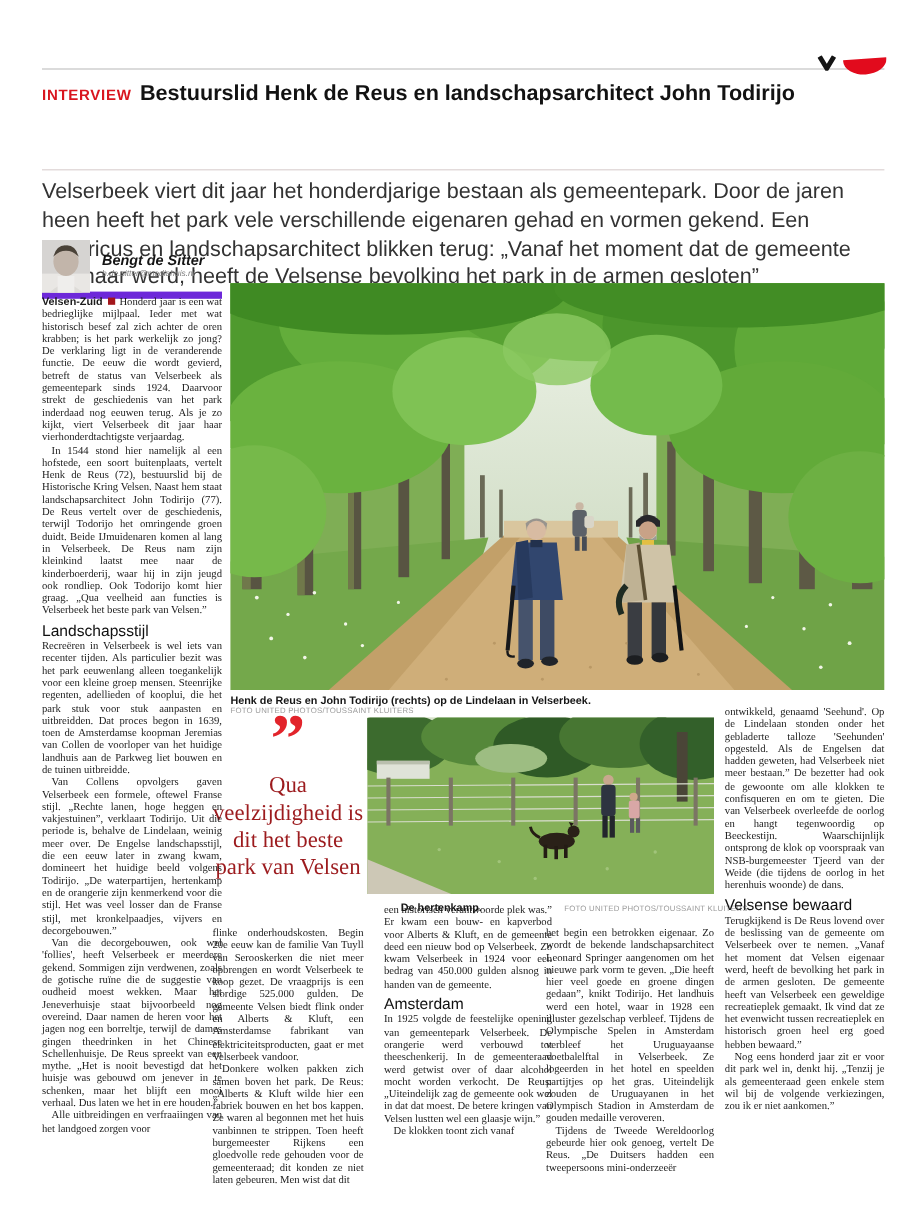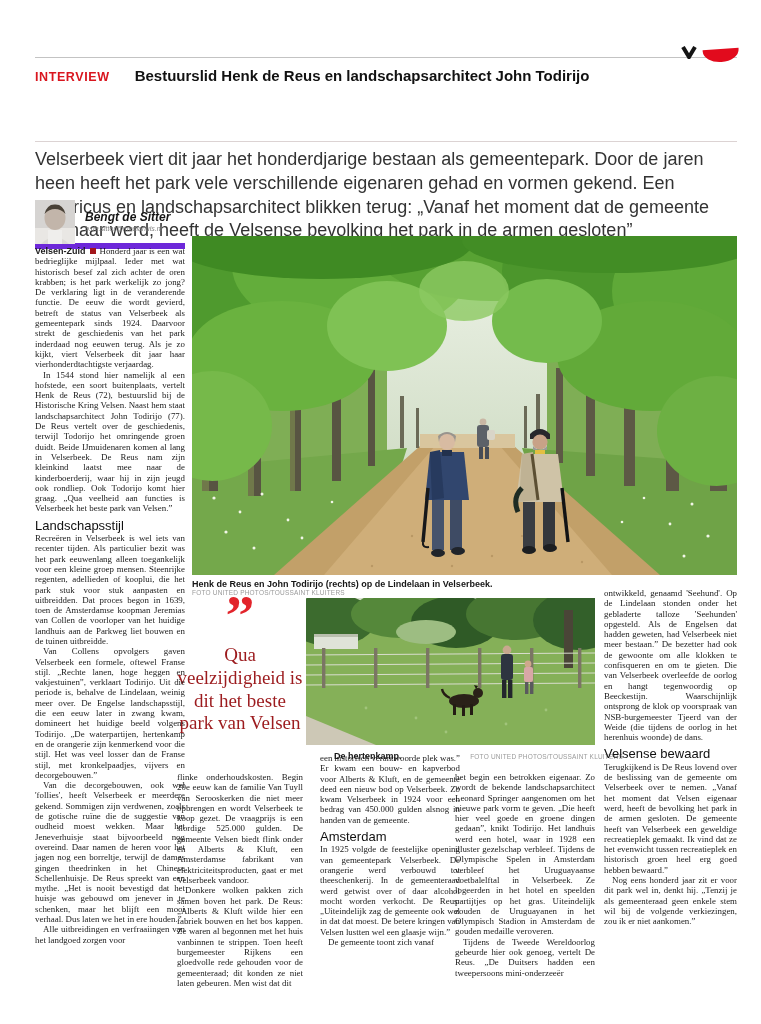--- a/index.html
+++ b/index.html
@@ -5,21 +5,21 @@
   html,body{margin:0;padding:0;background:#ffffff;}
   .page{position:relative;width:761px;height:1024px;background:#ffffff;overflow:hidden;
         font-family:"Liberation Sans",sans-serif;color:#1c1c1c;}
   
   .top-rule{position:absolute;left:35px;top:57px;width:702px;height:1px;background:#c3c3c3;}
   .page-glyph{position:absolute;left:681px;top:46px;width:16px;height:13px;}
   .logo-swoosh{position:absolute;left:703px;top:49px;width:36px;height:13px;background:#e2randomness;}
   .logo-swoosh{background:#e20b1d;border-radius:0 0 55% 55% / 0 0 100% 100%;transform:rotate(-4deg);}
   .kicker{position:absolute;left:35px;top:67px;white-space:nowrap;}
   .kicker-label{color:#d9161f;font-weight:bold;font-size:12.5px;letter-spacing:.6px;}
-  .kicker-text{color:#121212;font-weight:bold;font-size:15px;margin-left:25px;}
+  .kicker-text{color:#121212;font-weight:bold;font-size:18px;margin-left:7px;}
   .headline{position:absolute;left:33px;top:76px;margin:0;width:720px;
             font-family:"Liberation Serif",serif;font-weight:bold;font-size:48px;
             letter-spacing:1.2px;color:#0c0c0c;line-height:1.1;}
   .head-rule{position:absolute;left:35px;top:141px;width:702px;height:1px;background:#dcd3d3;}
   .intro{position:absolute;left:35px;top:148px;width:702px;margin:0;
          font-size:18px;line-height:1.32;color:#333;}
   
   .byline{position:absolute;left:35px;top:199px;width:150px;height:44px;border-bottom:6px solid #6d28d9;font-style:italic;}
   .byline svg{position:absolute;left:0;top:1px;}
   .byline-name{position:absolute;left:50px;top:11px;font-weight:bold;font-size:12px;color:#141414;}
@@ -297,21 +297,21 @@
 
   <div class="col col2">
     <p>flinke onderhoudskosten. Begin 20e eeuw kan de familie Van Tuyll van Serooskerken die niet meer opbrengen en wordt Velserbeek te koop gezet. De vraagprijs is een slordige 525.000 gulden. De gemeente Velsen biedt flink onder en Alberts &amp; Kluft, een Amsterdamse fabrikant van elektriciteitsproducten, gaat er met Velserbeek vandoor.</p>
     <p class="ind">Donkere wolken pakken zich samen boven het park. De Reus: „Alberts &amp; Kluft wilde hier een fabriek bouwen en het bos kappen. Ze waren al begonnen met het huis vanbinnen te strippen. Toen heeft burgemeester Rijkens een gloedvolle rede gehouden voor de gemeenteraad; dit konden ze niet laten gebeuren. Men wist dat dit</p>
   </div>
 
   <div class="col col3">
     <p>een historisch verantwoorde plek was.” Er kwam een bouw- en kapverbod voor Alberts &amp; Kluft, en de gemeente deed een nieuw bod op Velserbeek. Zo kwam Velserbeek in 1924 voor een bedrag van 450.000 gulden alsnog in handen van de gemeente.</p>
     <h3 class="subhead">Amsterdam</h3>
     <p>In 1925 volgde de feestelijke opening van gemeentepark Velserbeek. De orangerie werd verbouwd tot theeschenkerij. In de gemeenteraad werd getwist over of daar alcohol mocht worden verkocht. De Reus: „Uiteindelijk zag de gemeente ook wel in dat dat moest. De betere kringen van Velsen lustten wel een glaasje wijn.”</p>
-    <p class="ind">De gemeente toont zich vanaf</p>
+    <p class="ind">De klokken toont zich vanaf</p>
   </div>
 
   <div class="col col4">
     <p>het begin een betrokken eigenaar. Zo wordt de bekende landschapsarchitect Leonard Springer aangenomen om het nieuwe park vorm te geven. „Die heeft hier veel goede en groene dingen gedaan”, knikt Todirijo. Het landhuis werd een hotel, waar in 1928 een illuster gezelschap verbleef. Tijdens de Olympische Spelen in Amsterdam verbleef het Uruguayaanse voetbalelftal in Velserbeek. Ze logeerden in het hotel en speelden partijtjes op het gras. Uiteindelijk zouden de Uruguayanen in het Olympisch Stadion in Amsterdam de gouden medaille veroveren.</p>
     <p class="ind">Tijdens de Tweede Wereldoorlog gebeurde hier ook genoeg, vertelt De Reus. „De Duitsers hadden een tweepersoons mini-onderzeeër</p>
   </div>
 
   <div class="col col5">
     <p>ontwikkeld, genaamd 'Seehund'. Op de Lindelaan stonden onder het gebladerte talloze 'Seehunden' opgesteld. Als de Engelsen dat hadden geweten, had Velserbeek niet meer bestaan.” De bezetter had ook de gewoonte om alle klokken te confisqueren en om te gieten. Die van Velserbeek overleefde de oorlog en hangt tegenwoordig op Beeckestijn. Waarschijnlijk ontsprong de klok op voorspraak van NSB-burgemeester Tjeerd van der Weide (die tijdens de oorlog in het herenhuis woonde) de dans.</p>
     <h3 class="subhead">Velsense bewaard</h3>

